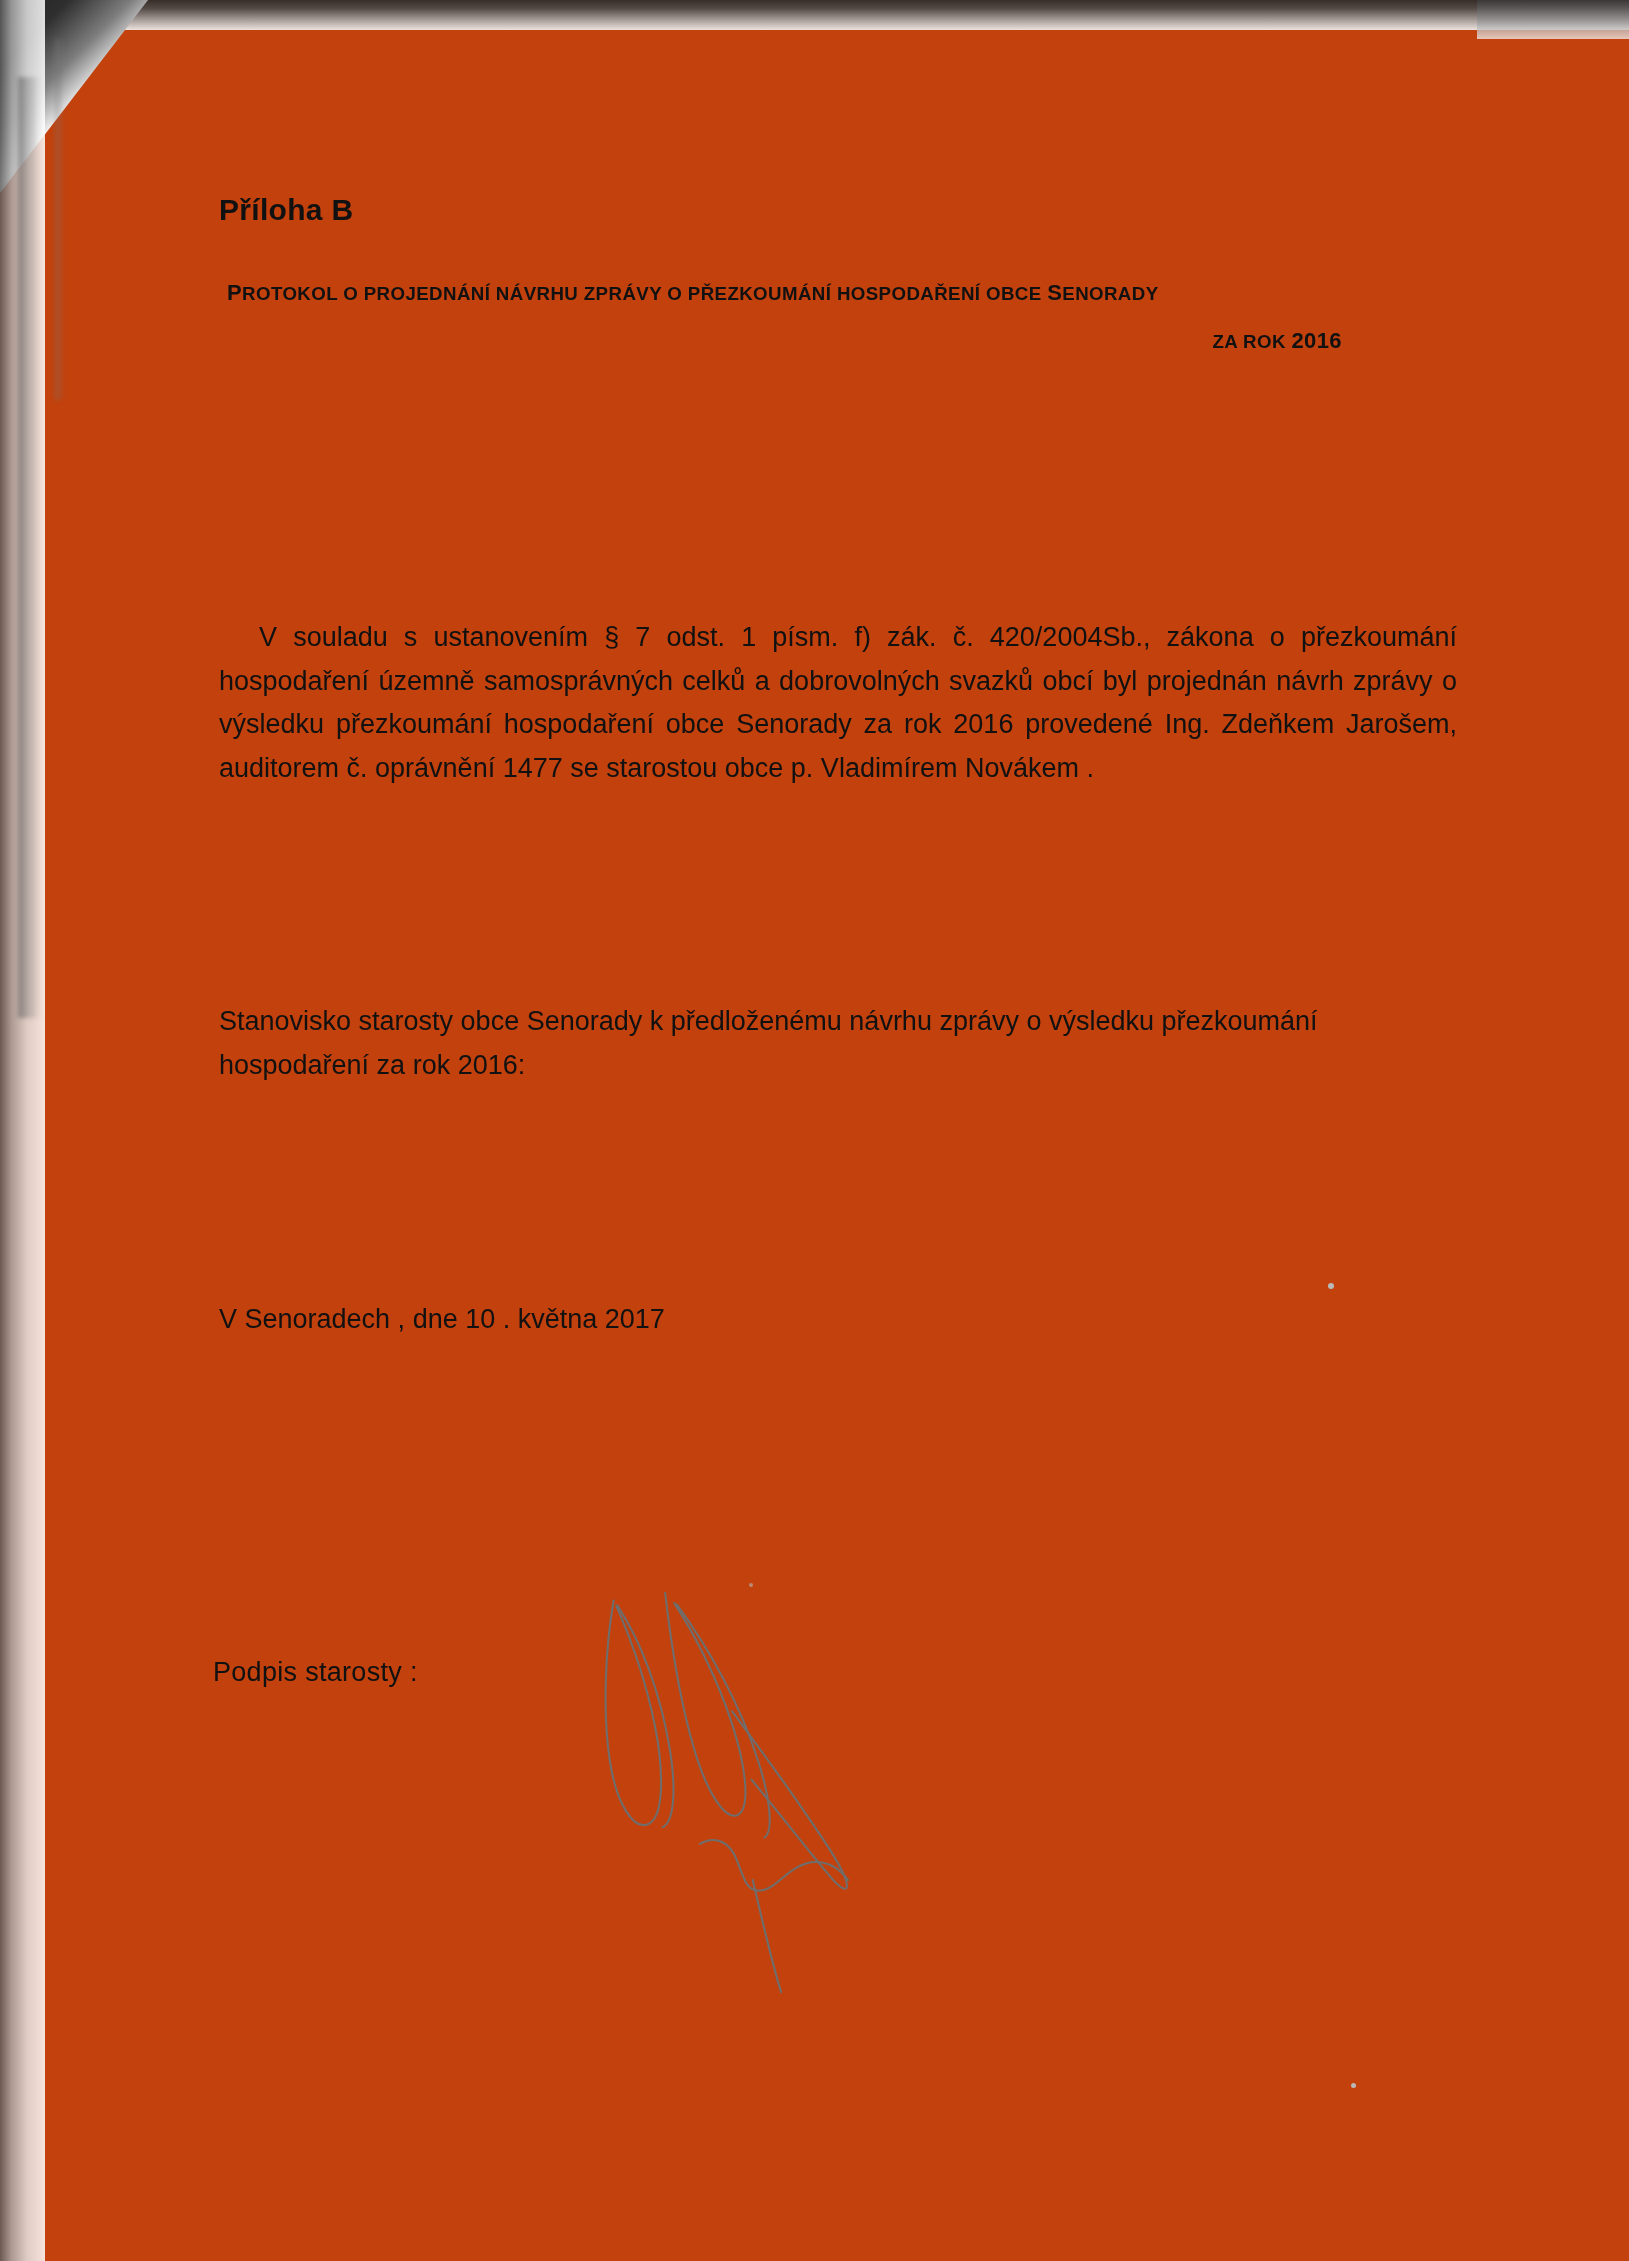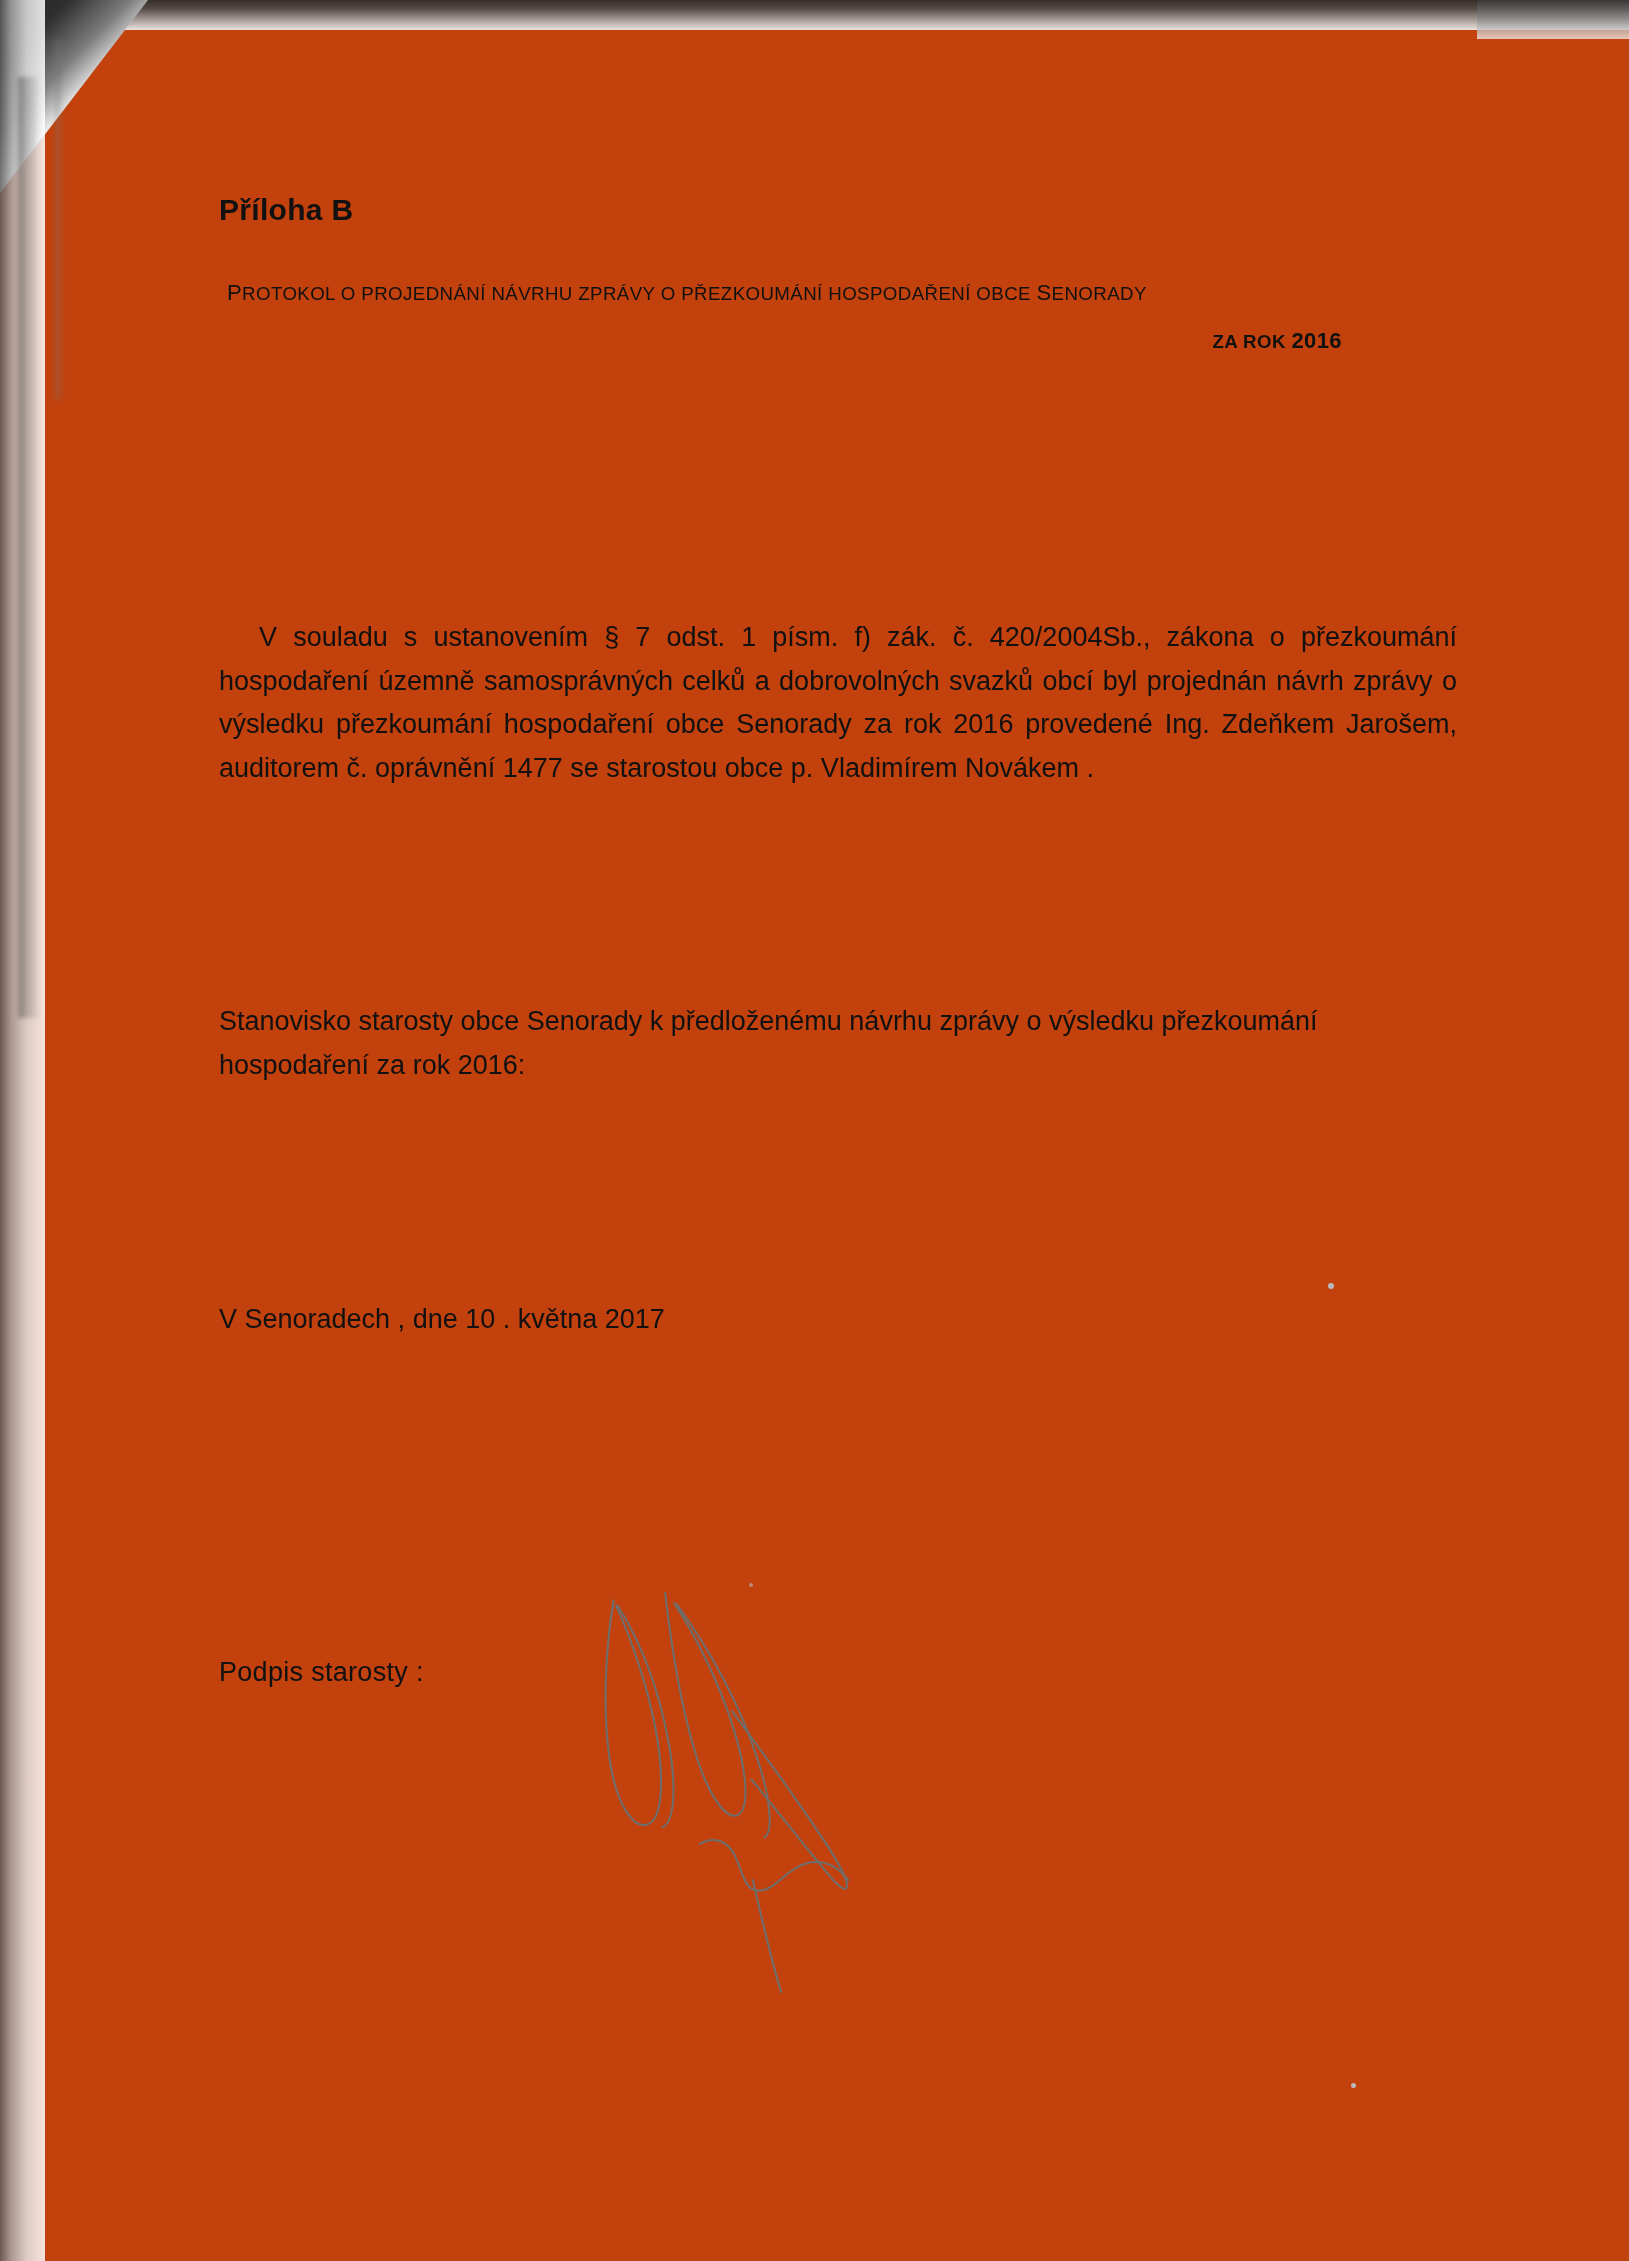--- a/index.html
+++ b/index.html
@@ -94,21 +94,21 @@
     letter-spacing: 0.3px;
   }
 
   .subtitle-line-1 {
     position: absolute;
     left: 227px;
     top: 280px;
     width: 1225px;
     text-align: left;
     font-size: 22px;
-    font-weight: normal;
+    font-weight: bold;
     letter-spacing: 0.4px;
   }
   .subtitle-line-2 {
     position: absolute;
     left: 227px;
     top: 328px;
     width: 1115px;
     text-align: right;
     font-size: 22px;
     font-weight: bold;
@@ -144,21 +144,21 @@
 
   .place-date {
     position: absolute;
     left: 219px;
     top: 1304px;
     font-size: 27px;
   }
 
   .signature-label {
     position: absolute;
-    left: 219px;
+    left: 213px;
     top: 1657px;
     font-size: 27px;
     letter-spacing: 0.3px;
   }
 
   .signature-mark {
     position: absolute;
     left: 580px;
     top: 1567px;
     width: 361px;

